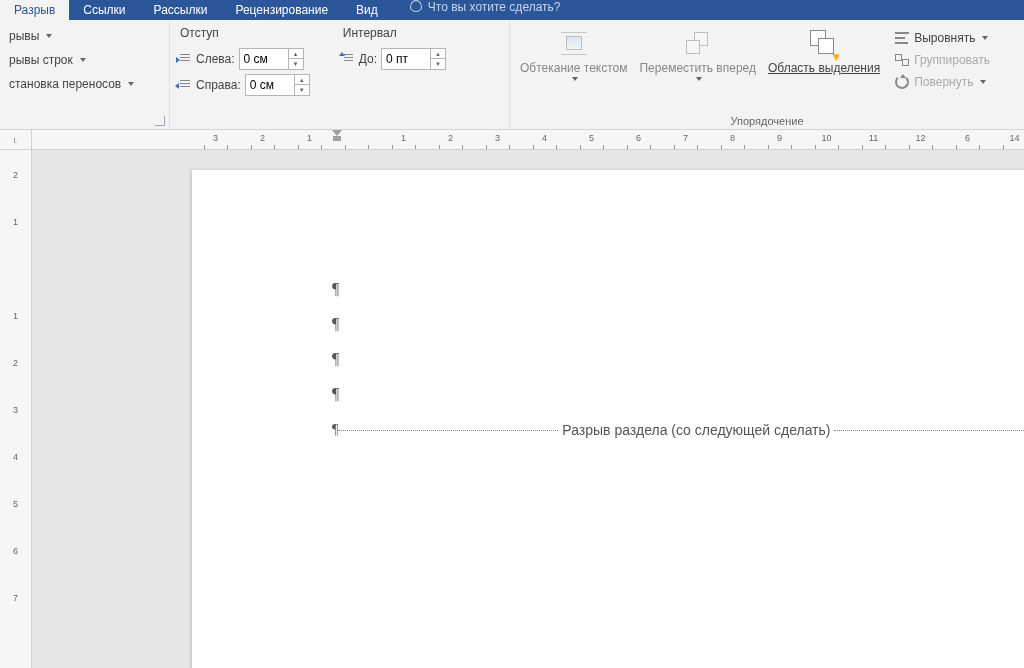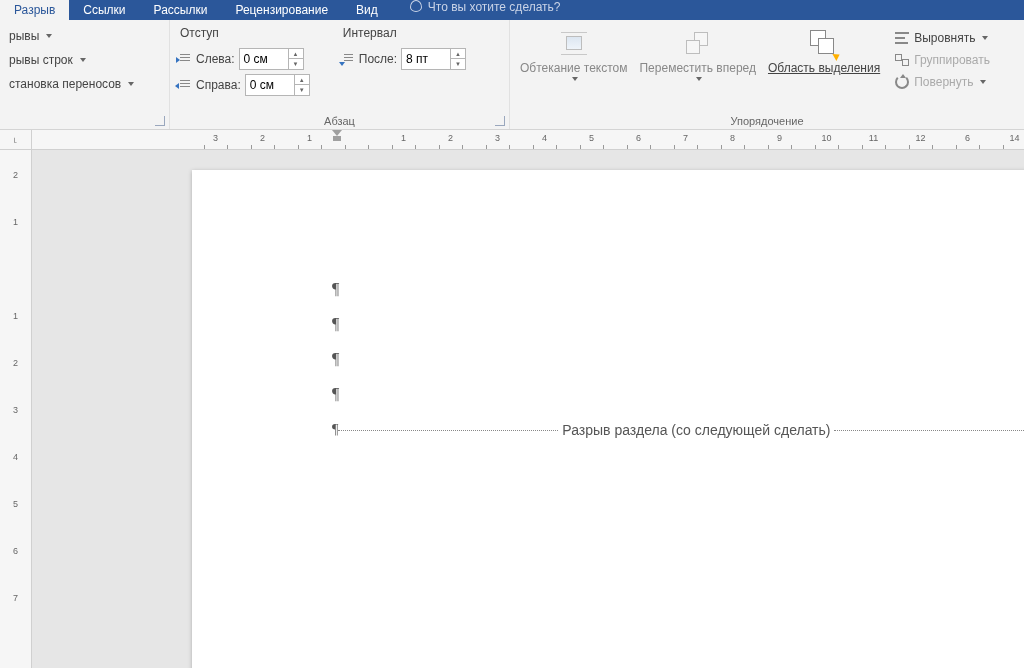--- a/index.html
+++ b/index.html
@@ -172,37 +172,36 @@
                 <div class="arrows">
                   <span>▲</span>
                   <span>▼</span>
                 </div>
               </div>
           </div>
         </div>
         <div class="vstack">
           <div class="group-head">Интервал</div>
           <div class="label-pair">
-            <span class="spacing-icon after">
+            <span class="spacing-icon before">
                 <span class="lines"></span>
                 <span class="arr"></span>
               </span>
-            <span>После:</span>
+            <span>До:</span>
             <div class="spin">
-                <input value="8 пт" style="">
+                <input value="0 пт" style="">
                 <div class="arrows">
                   <span>▲</span>
                   <span>▼</span>
                 </div>
               </div>
           </div>
         </div>
       </div>
     </div>
-    <div class="ribbon-title"><span>Абзац</span><span class="launcher"></span></div>
   </div>
 
   <div class="ribbon-group" style="flex:1;border-right:none">
     <div class="ribbon-body">
       <div class="big-btn">
         <div class="icon">
             <div class="wrap-icon">
               <div class="line l1"></div>
               <div class="pic"></div>
               <div class="line l2"></div>

